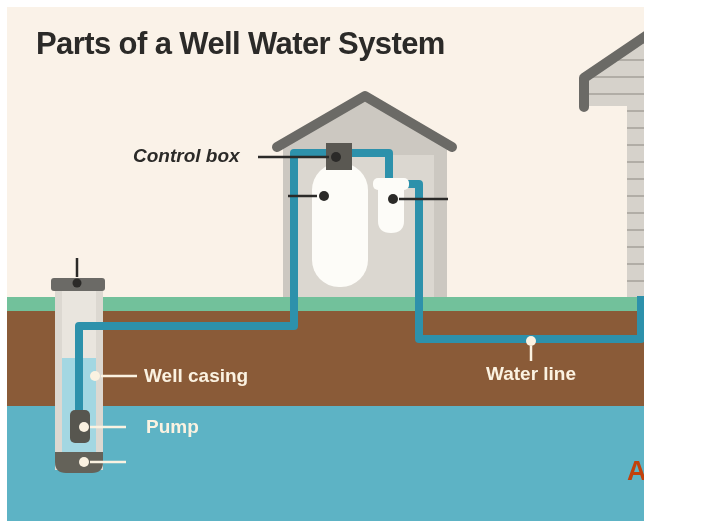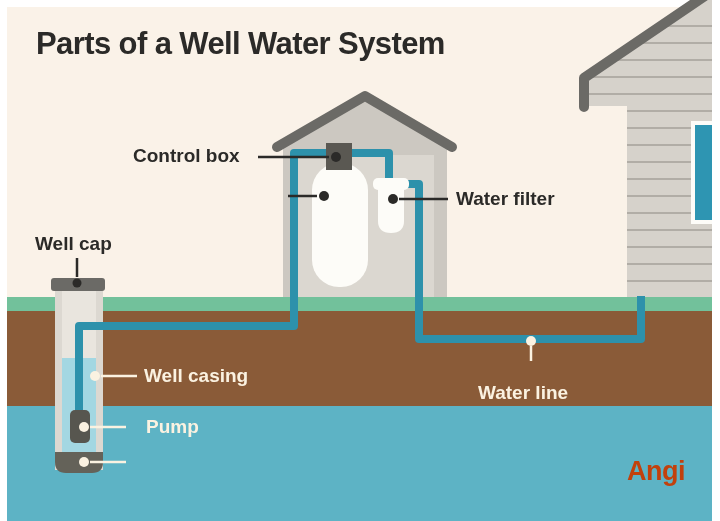--- a/index.html
+++ b/index.html
@@ -1,17 +1,17 @@
 <!DOCTYPE html>
 <html style="--frame-white: #ffffff; --cream: #faf2e8; --grass: #72c19b; --soil: #8a5b38; --aquifer: #5db3c5; --casing-water: #a3d7e2; --pipe: #2d91ab; --gray-dark: #6b6a66; --control-gray: #5a5852; --pump-gray: #57564f; --screen-gray: #646259; --shed-body: #ccc8c1; --shed-inner: #dbd7d0; --siding: #d6d2cb; --siding-line: #b1ada6; --white-shape: #fdfcf8; --casing: #dcd8d1; --casing-inner: #e9e5de; --window-teal: #2e95b2; --label-dark: #2b2a28; --label-light: #fbf2e1;"><head>
 <meta charset="utf-8">
 <style>
   html,body{margin:0;padding:0;background:#fff;}
   #stage{
-    position:relative;width:712px;height:521px;background:var(--frame-white,#fff);
+    position:relative;width:644px;height:521px;background:var(--frame-white,#fff);
     font-family:"Liberation Sans","DejaVu Sans",sans-serif;overflow:hidden;
   }
   #art{position:absolute;left:0;top:0;}
   .lbl{position:absolute;font-weight:700;font-size:19px;line-height:1.05;white-space:nowrap;}
   .lbl.dark{color:var(--label-dark,#2b2a28);}
   .lbl.light{color:var(--label-light,#fbf2e1);}
   #title{position:absolute;left:36px;top:26px;font-weight:700;font-size:31px;
     letter-spacing:-0.6px;color:var(--label-dark,#2b2a28);}
   #angi{position:absolute;left:627px;top:456px;font-weight:700;font-size:27px;
     letter-spacing:-0.5px;color:#c2410c;}
@@ -131,21 +131,19 @@
       <circle class="dotLight" cx="84" cy="427" r="5"></circle>
       <line class="leadLight" x1="90" y1="462" x2="126" y2="462"></line>
       <circle class="dotLight" cx="84" cy="462" r="5"></circle>
       <line class="leadLight" x1="531" y1="346" x2="531" y2="361"></line>
       <circle class="dotLight" cx="531" cy="341" r="5"></circle>
     </g>
   </svg>
 
   <div id="title">Parts of a Well Water System</div>
 
-  <div class="lbl dark" style="left:133px;top:146px;">Control box</div>
-  <div class="lbl dark" style="left:456px;top:189px;">Water filter</div>
-  <div class="lbl dark" style="left:35px;top:234px;">Well cap</div>
+  <div class="lbl dark" style="left:133px;top:146px;font-style:italic;">Control box</div>
   <div class="lbl light" style="left:144px;top:366px;">Well casing</div>
   <div class="lbl light" style="left:146px;top:417px;">Pump</div>
-  <div class="lbl light" style="left:478px;top:383px;width:106px;">Water line</div>
+  <div class="lbl light" style="left:478px;top:364px;width:106px;text-align:center;">Water line</div>
 
   <div id="angi">Angi</div>
 </div>
 
 </body></html>

